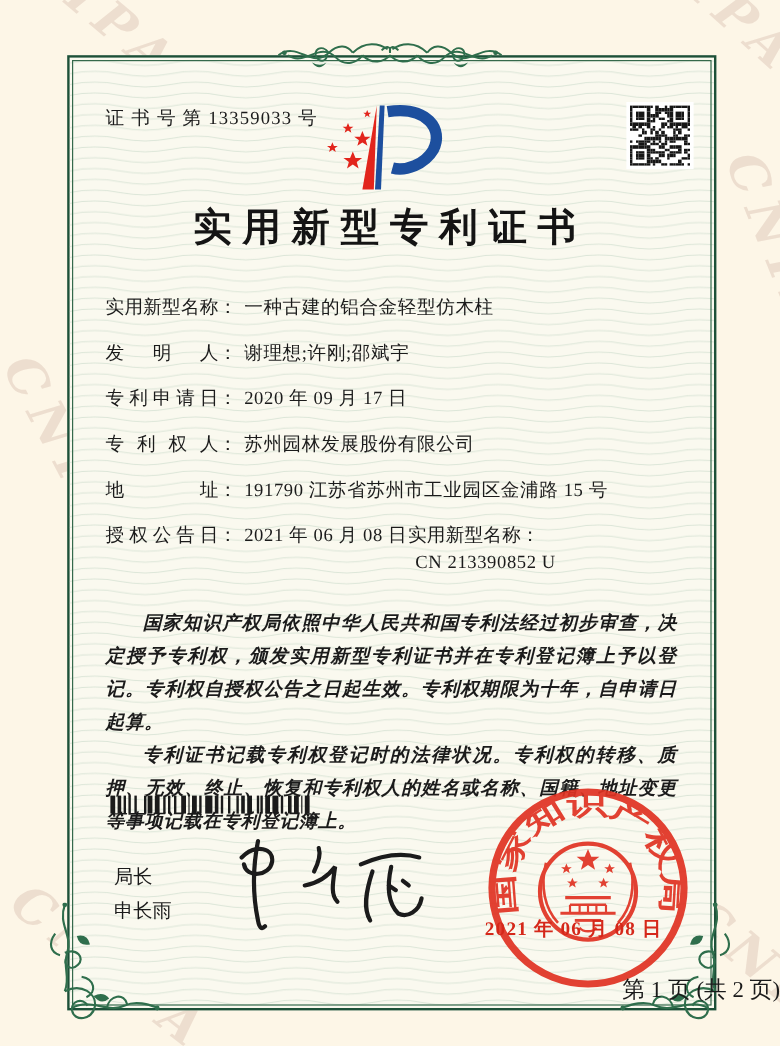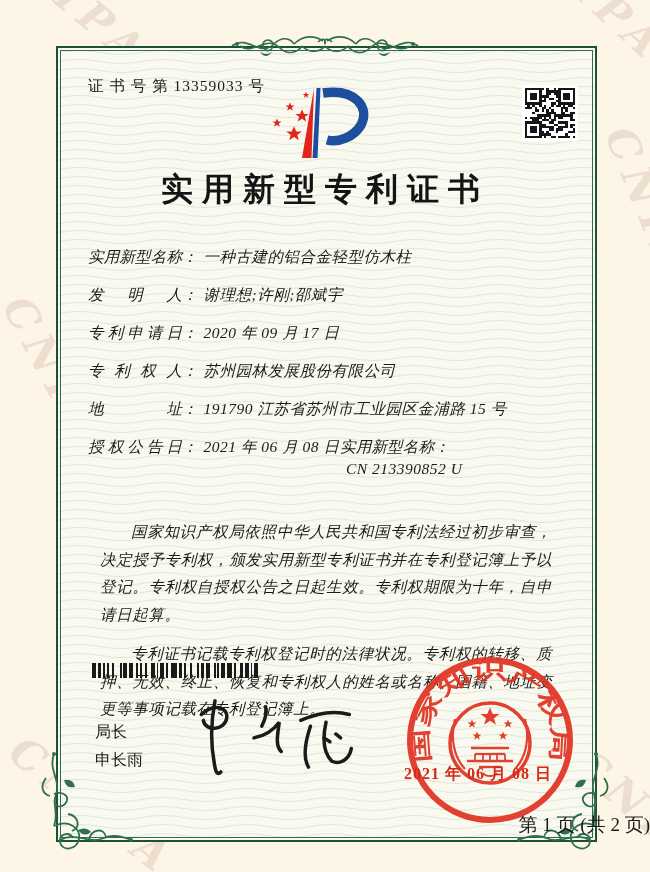--- a/index.html
+++ b/index.html
@@ -32,51 +32,51 @@
     position:absolute;inset:2px;
     border:1px solid #35694b;
   }
   .waves{position:absolute;inset:0;width:100%;height:100%;opacity:.55;}
   .ornament{position:absolute;z-index:3;pointer-events:none;}
   .orn-top{left:230px;top:28px;}
   .orn-bl{left:34px;top:752px;}
   .orn-br{left:516px;top:752px;transform:scaleX(-1);}
   
   .content{position:absolute;inset:0;z-index:4;}
-  .cert-no{position:absolute;left:88px;top:76px;font-size:15.5px;letter-spacing:1px;}
+  .cert-no{position:absolute;left:88px;top:88px;font-size:15.5px;letter-spacing:1px;}
   .logo{position:absolute;left:264px;top:84px;}
   .qr{
     position:absolute;left:522px;top:85px;width:56px;height:56px;
     background:#ffffff;padding:3px;box-sizing:border-box;
     display:grid;grid-template-columns:repeat(21,1fr);grid-template-rows:repeat(21,1fr);
   }
   .qr div{background:transparent;}
   .qr div.d{background:#161616;}
   .title{
     position:absolute;left:0;right:0;top:168px;
     text-align:center;font-size:32px;font-weight:bold;
     letter-spacing:9px;color:#141414;
   }
   .fields{position:absolute;left:88px;top:246px;width:480px;font-size:15.5px;}
-  .row{position:relative;height:38px;line-height:22px;font-style:italic;}
+  .row{position:relative;height:38px;line-height:22px;}
   .lbl{
     display:inline-block;width:94px;
     text-align:justify;text-align-last:justify;
     font-weight:500;vertical-align:top;
   }
   .colon{display:inline-block;vertical-align:top;}
   .val{display:inline-block;margin-left:6px;vertical-align:top;letter-spacing:.5px;}
   .grp2{position:absolute;left:252px;top:0;}
   .paras{
     position:absolute;left:88px;top:506px;width:476px;
     font-size:15.5px;line-height:27.5px;
     font-style:italic;letter-spacing:.6px;
     text-align:justify;
   }
-  .paras p{margin:12px;text-indent:2em;}
+  .paras p{margin:0;text-indent:2em;font-weight:bold;}
   .barcode{
     position:absolute;left:92px;top:663px;width:168px;height:15px;
     display:flex;align-items:stretch;
   }
   .barcode i{display:block;}
   .signer{position:absolute;left:95px;top:718px;font-size:16px;line-height:28px;}
   .signature{position:absolute;left:178px;top:686px;}
   .seal{position:absolute;left:403px;top:653px;}
   .seal-date{
     position:absolute;left:404px;top:764px;width:160px;

